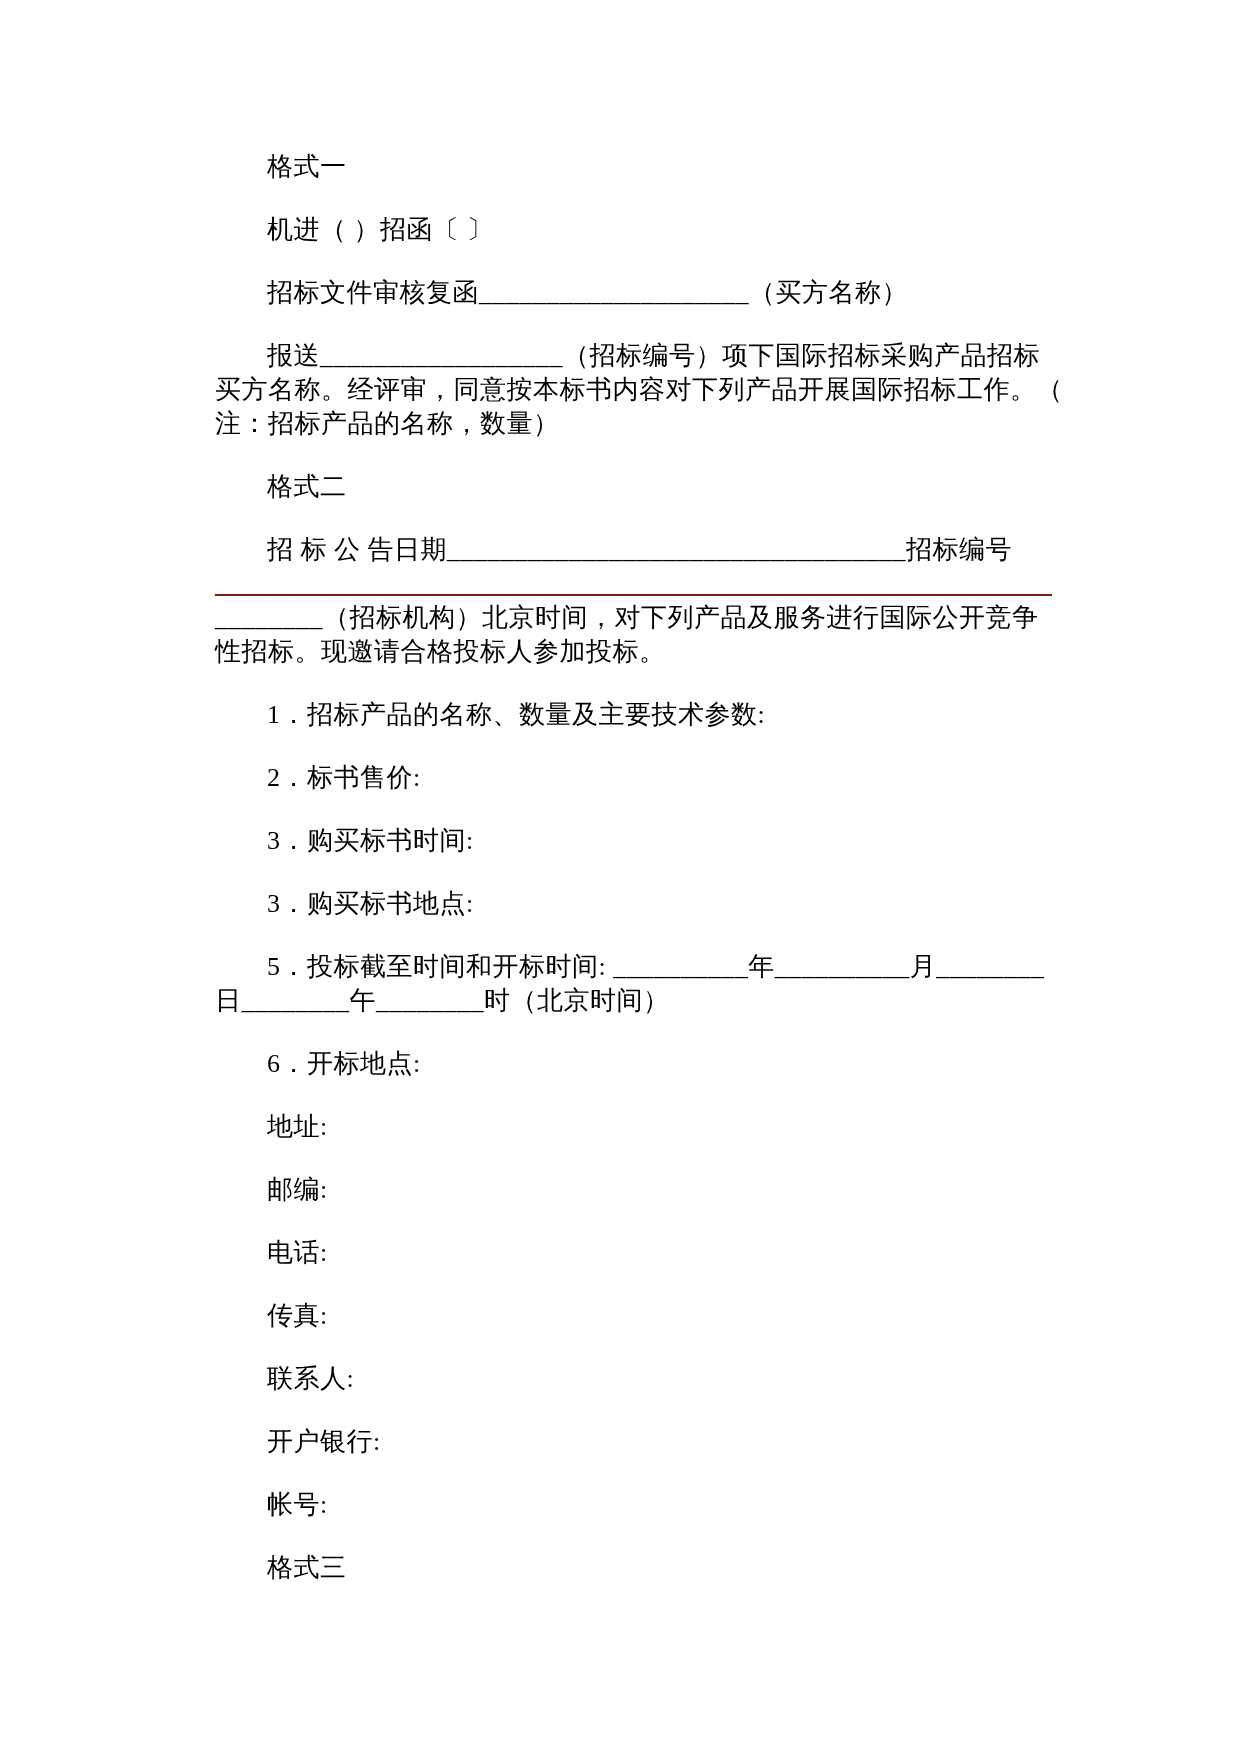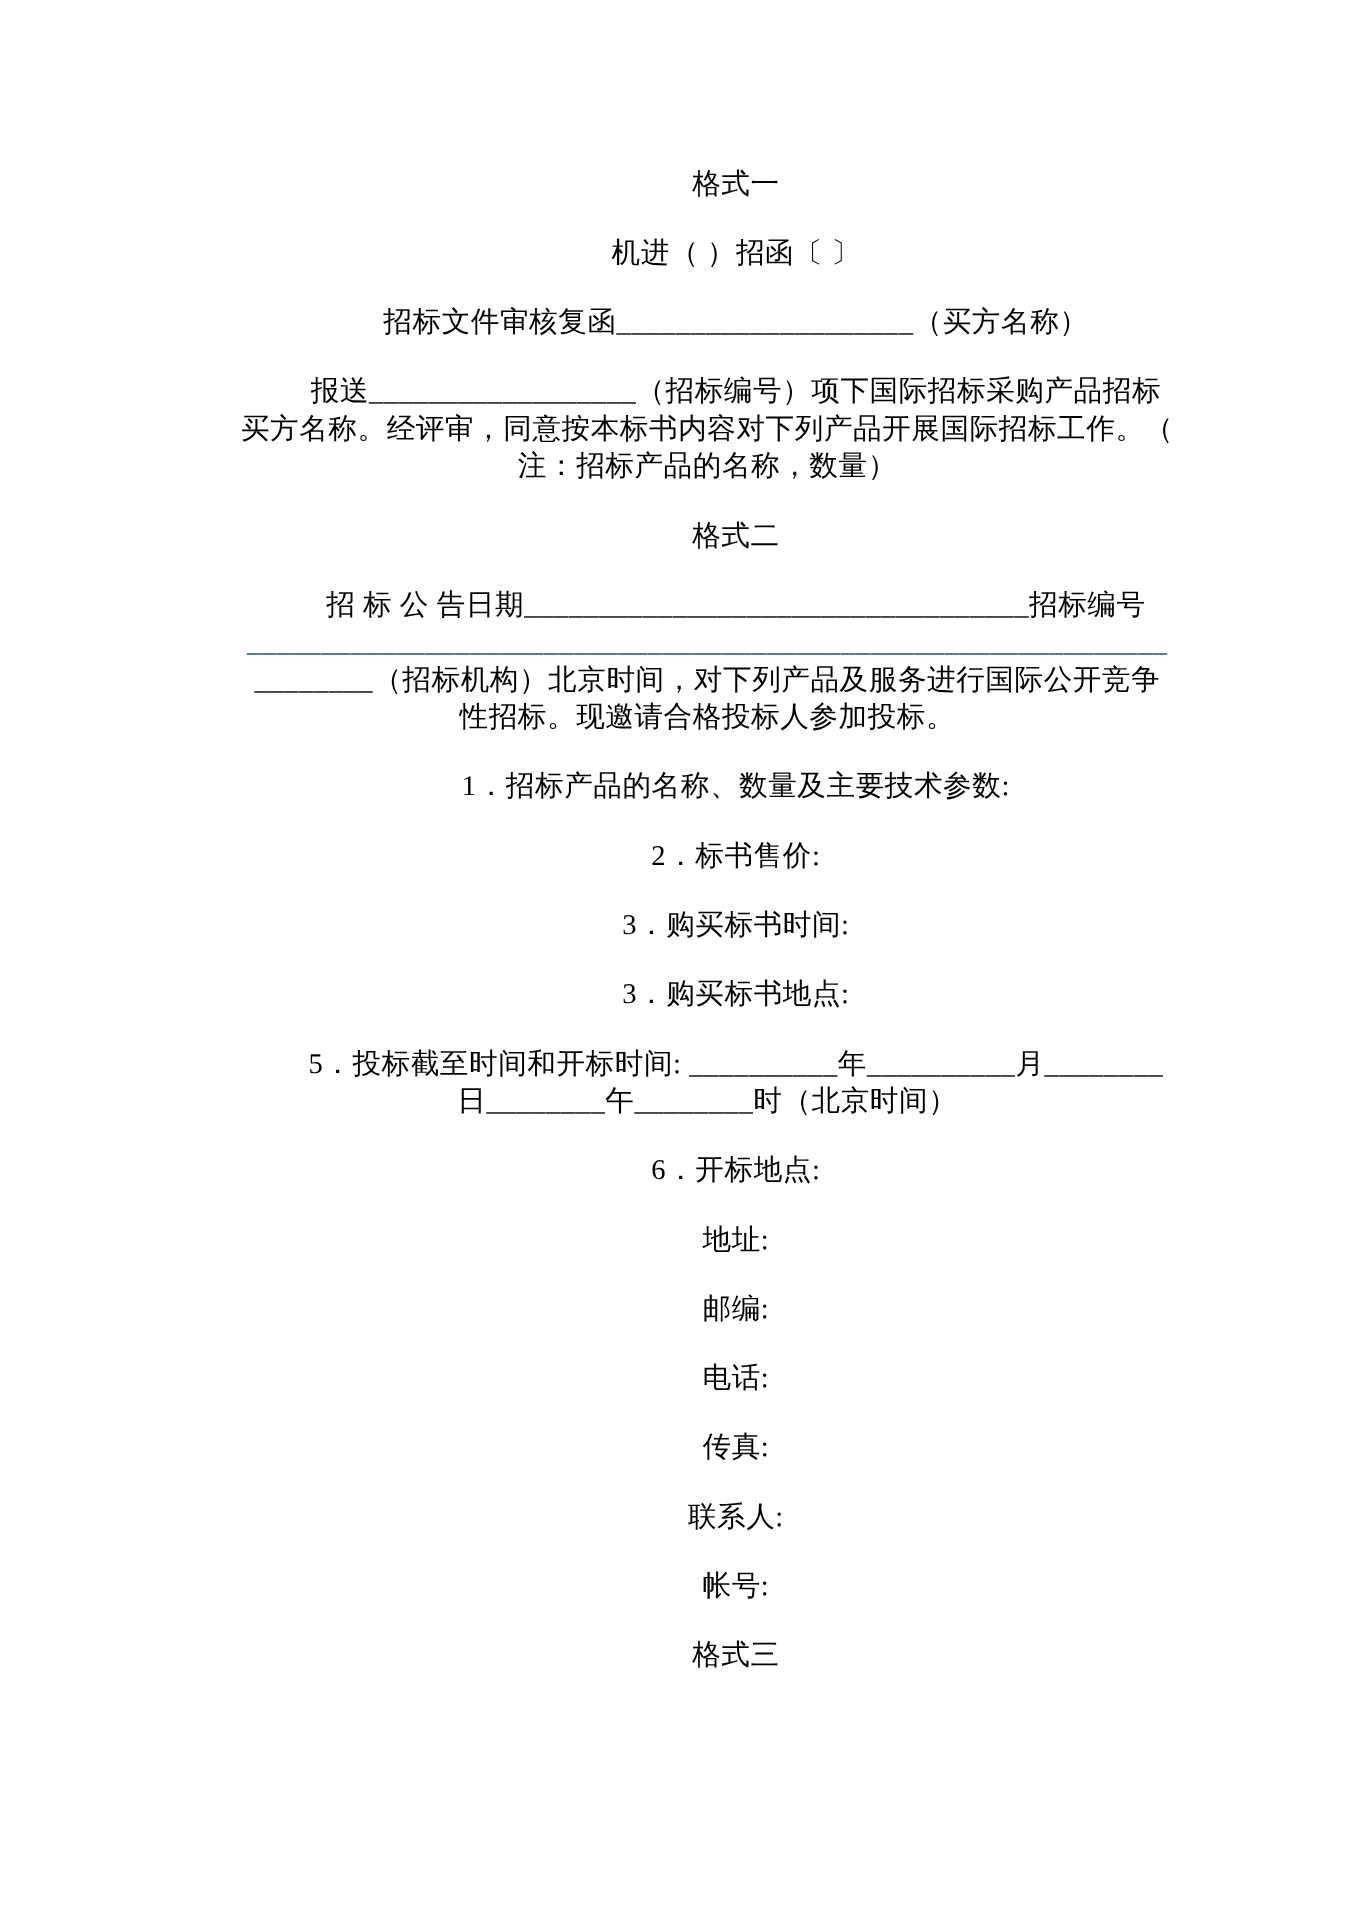--- a/index.html
+++ b/index.html
@@ -23,27 +23,27 @@
     padding: 150px 170px 40px 215px;
     font-size: 26px;
   }
   .para {
     margin: 0 0 29px 0;
   }
   .line {
     line-height: 34px;
     white-space: pre;
     letter-spacing: 0.5px;
-    text-align: center;
   }
   .indent {
     padding-left: 52px;
   }
   .fill-line {
-    color: #0c4a6e;
+    color: #7f1d1d;
+    text-decoration: underline;
   }
 </style>
 </head>
 <body>
 
 <div class="page">
   <div class="doc">
 
     <div class="para">
       <div class="line indent">格式一</div>
@@ -112,20 +112,23 @@
     </div>
 
     <div class="para">
       <div class="line indent">传真:</div>
     </div>
 
     <div class="para">
       <div class="line indent">联系人:</div>
     </div>
 
+    <div class="para">
+      <div class="line indent">开户银行:</div>
+    </div>
 
     <div class="para">
       <div class="line indent">帐号:</div>
     </div>
 
     <div class="para">
       <div class="line indent">格式三</div>
     </div>
 
   </div>

